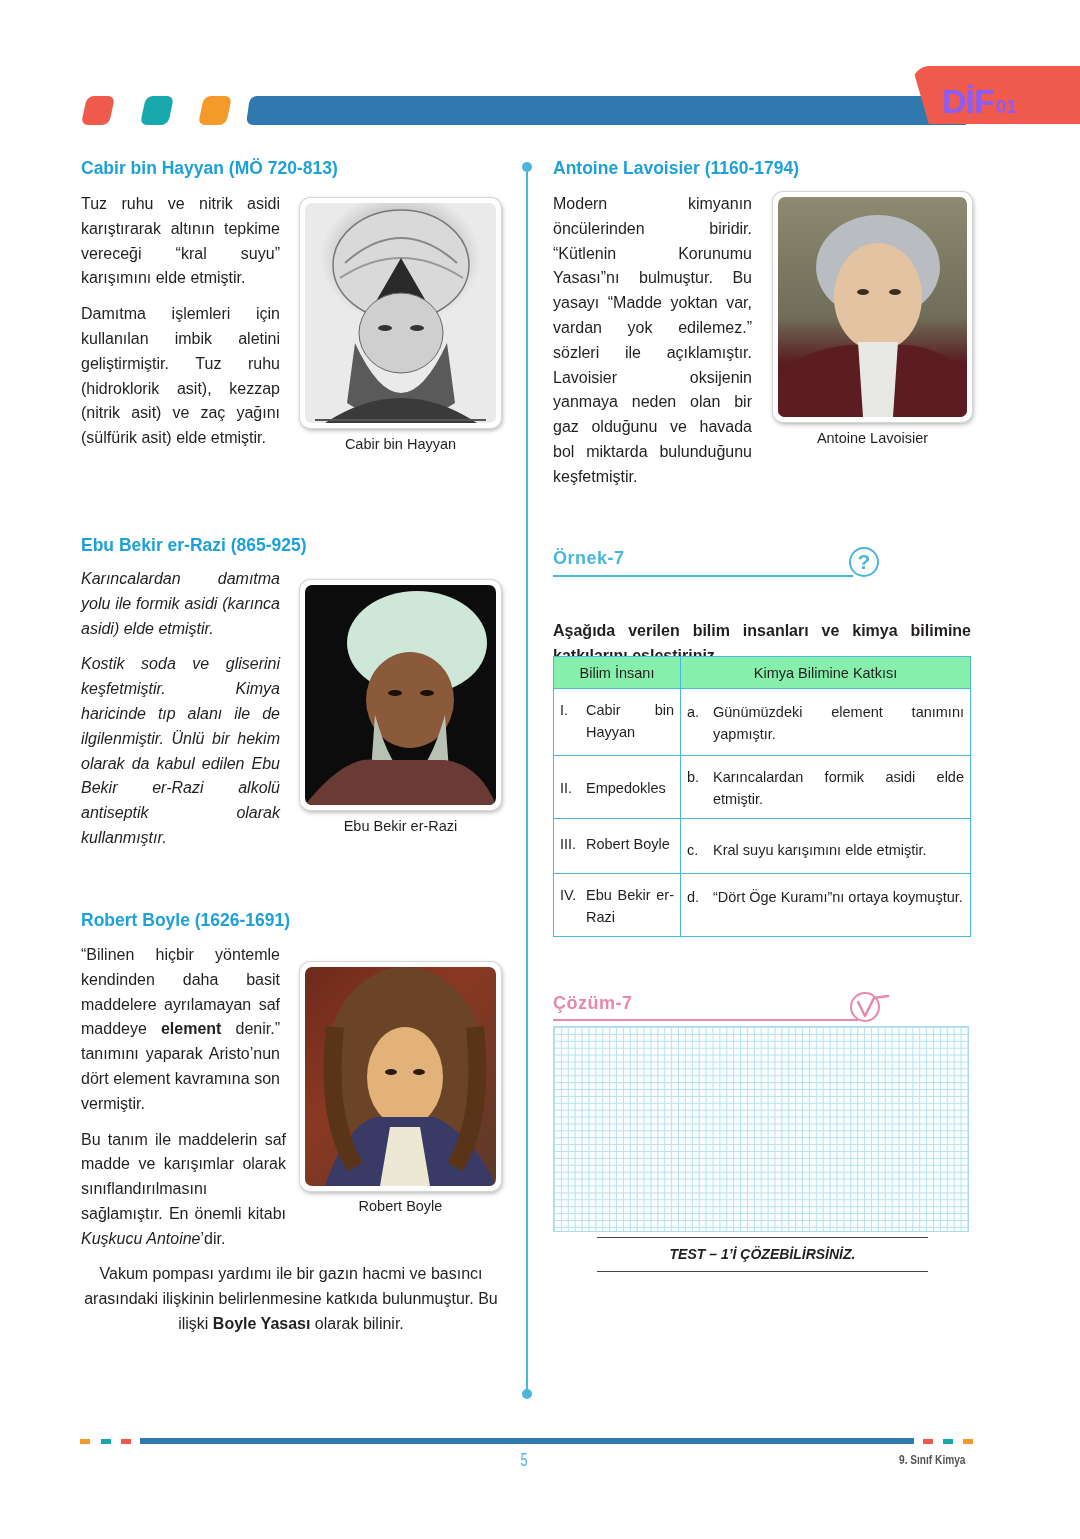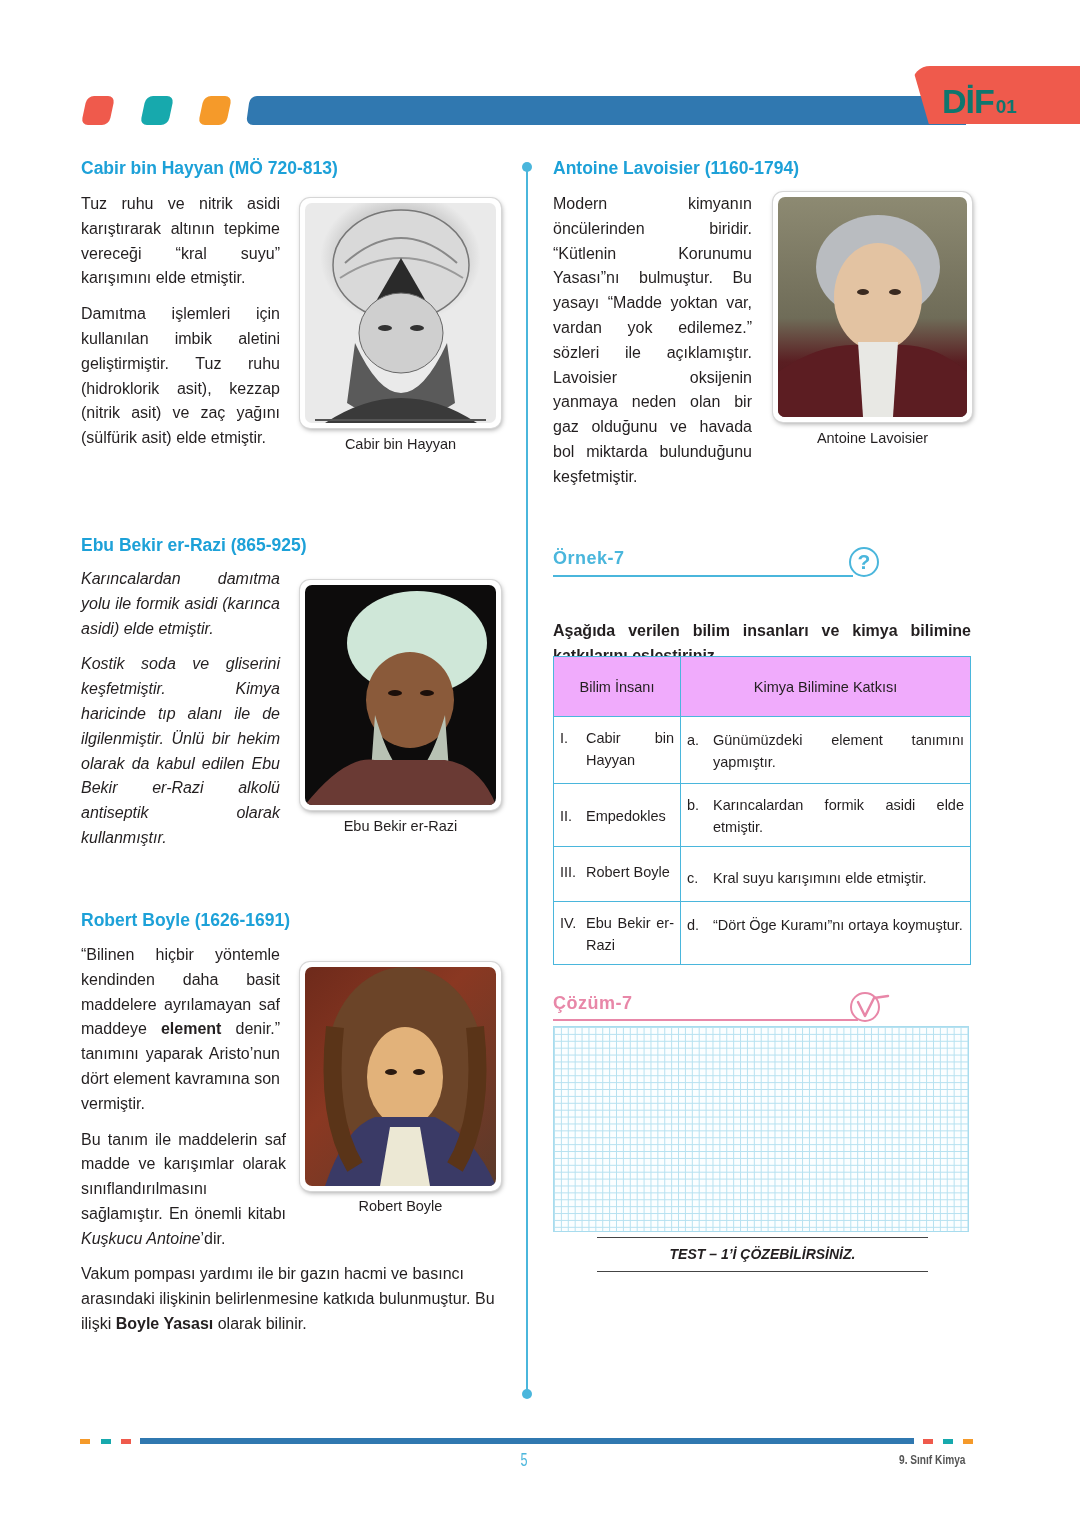--- a/index.html
+++ b/index.html
@@ -3,21 +3,21 @@
 <meta charset="utf-8">
 <style>
   * { box-sizing: border-box; margin: 0; padding: 0; }
   html, body { width: 1080px; height: 1539px; background: #ffffff; overflow: hidden; }
   body { position: relative; font-family: "Liberation Sans", "DejaVu Sans", sans-serif; color: #231f20; }
 
   
   .hdr-pill { position: absolute; top: 96px; height: 29px; width: 28px; border-radius: 7px; transform: skewX(-12deg); }
   .hdr-bar { position: absolute; top: 96px; left: 248px; width: 720px; height: 29px; background: #3078b0; border-radius: 7px 0 0 7px; transform: skewX(-8deg); }
   .dif-tab { position: absolute; top: 66px; left: 912px; width: 168px; height: 58px; background: #ef5a4c; border-radius: 18px 0 0 0; clip-path: polygon(0 0, 100% 0, 100% 100%, 10% 100%); }
-  .dif-text { position: absolute; top: 82px; left: 942px; color: #0f766e; font-weight: bold; font-size: 34px; letter-spacing: -1px; font-family: "Liberation Sans", sans-serif; }
+  .dif-text { position: absolute; top: 82px; left: 942px; color: #8b5cf6; font-weight: bold; font-size: 34px; letter-spacing: -1px; font-family: "Liberation Sans", sans-serif; }
   .dif-num { font-size: 19px; letter-spacing: 0; margin-left: 2px; }
 
   
   .vline { position: absolute; left: 526px; top: 166px; width: 2px; height: 1228px; background: #4ab6dc; }
   .vdot { position: absolute; left: 522px; width: 10px; height: 10px; border-radius: 50%; background: #4ab6dc; }
 
   
   .sec-title { position: absolute; font-size: 17.5px; font-weight: bold; color: #1da1d8; white-space: nowrap; }
   .body-text { position: absolute; font-size: 16px; line-height: 24.8px; text-align: justify; color: #231f20; }
   .body-text p { margin-bottom: 11px; }
@@ -32,21 +32,21 @@
   .p-boyle { background: linear-gradient(135deg, #6e2a1b 0%, #8a3822 40%, #5a3a2a 100%); }
 
   
   .ornek-title { position: absolute; left: 553px; top: 548px; font-size: 18px; font-weight: bold; color: #4ab6dc; letter-spacing: 0.5px; }
   .ornek-line { position: absolute; left: 553px; top: 575px; width: 300px; height: 2px; background: #4ab6dc; }
   .q-icon { position: absolute; left: 849px; top: 547px; width: 30px; height: 30px; border: 2.5px solid #4ab6dc; border-radius: 50%; color: #4ab6dc; font-weight: bold; font-size: 21px; text-align: center; line-height: 26px; }
   .question { position: absolute; left: 553px; top: 595px; width: 418px; font-size: 16px; font-weight: bold; line-height: 25px; text-align: justify; margin-top: 23px; }
 
   table.match { position: absolute; left: 553px; top: 656px; width: 418px; border-collapse: collapse; font-size: 14.5px; }
   table.match td, table.match th { border: 1.5px solid #4ab6dc; vertical-align: top; font-weight: normal; }
-  table.match th { background: #f0abfc; height: 60px; vertical-align: middle; text-align: center; }
+  table.match th { background: #86efac; height: 32px; vertical-align: middle; text-align: center; }
   .cell-wrap { display: flex; padding: 10px 6px 8px 6px; line-height: 22px; }
   .roman { width: 26px; flex-shrink: 0; }
   .letter { width: 26px; flex-shrink: 0; }
   .cell-text { text-align: justify; flex: 1; }
 
   
   .cozum-title { position: absolute; left: 553px; top: 993px; font-size: 18px; font-weight: bold; color: #e887a8; letter-spacing: 0.5px; }
   .cozum-line { position: absolute; left: 553px; top: 1019px; width: 305px; height: 2px; background: #e887a8; }
   .check-icon { position: absolute; left: 850px; top: 992px; width: 30px; height: 30px; border: 2px solid #e887a8; border-radius: 50%; }
   .grid { position: absolute; left: 553px; top: 1026px; width: 416px; height: 206px; border: 1px solid #a8dcee;
@@ -118,21 +118,21 @@
     </svg>
   </div>
 </div>
 <div class="caption" style="left:300px;top:818px;width:201px;">Ebu Bekir er-Razi</div>
 
 <div class="sec-title" style="left:81px;top:910px;">Robert Boyle (1626-1691)</div>
 <div class="body-text" style="left:81px;top:943px;width:199px;">
   <p><span>“Bilinen hiçbir yöntemle kendinden daha basit maddelere ayrılamayan saf maddeye </span><b>element</b><span> denir.” tanımını yaparak Aristo’nun dört element kavramına son vermiştir.</span></p>
   <p style="width:205px;"><span>Bu tanım ile maddelerin saf madde ve karışımlar olarak sınıflandırılmasını sağlamıştır. En önemli kitabı </span><i>Kuşkucu Antoine</i><span>’dir.</span></p>
 </div>
-<div class="body-text" style="left:81px;top:1262px;width:420px;text-align:left;">
+<div class="body-text" style="left:81px;top:1262px;width:420px;text-align:center;">
   <p><span>Vakum pompası yardımı ile bir gazın hacmi ve basıncı arasındaki ilişkinin belirlenmesine katkıda bulunmuştur. Bu ilişki </span><b>Boyle Yasası</b><span> olarak bilinir.</span></p>
 </div>
 <div class="photo-frame" style="left:300px;top:962px;width:201px;height:229px;">
   <div class="photo p-boyle">
     <svg width="191" height="219" viewBox="0 0 191 219">
       <ellipse cx="100" cy="95" rx="78" ry="95" fill="#6b4428"></ellipse>
       <ellipse cx="100" cy="110" rx="38" ry="50" fill="#e2b27a"></ellipse>
       <path d="M20 219 Q40 160 70 150 L130 150 Q170 170 191 219 Z" fill="#3a3a66"></path>
       <path d="M85 160 L115 160 L125 219 L75 219 Z" fill="#ece8d4"></path>
       <path d="M30 60 Q20 150 50 200" stroke="#5a3418" stroke-width="18" fill="none"></path>

